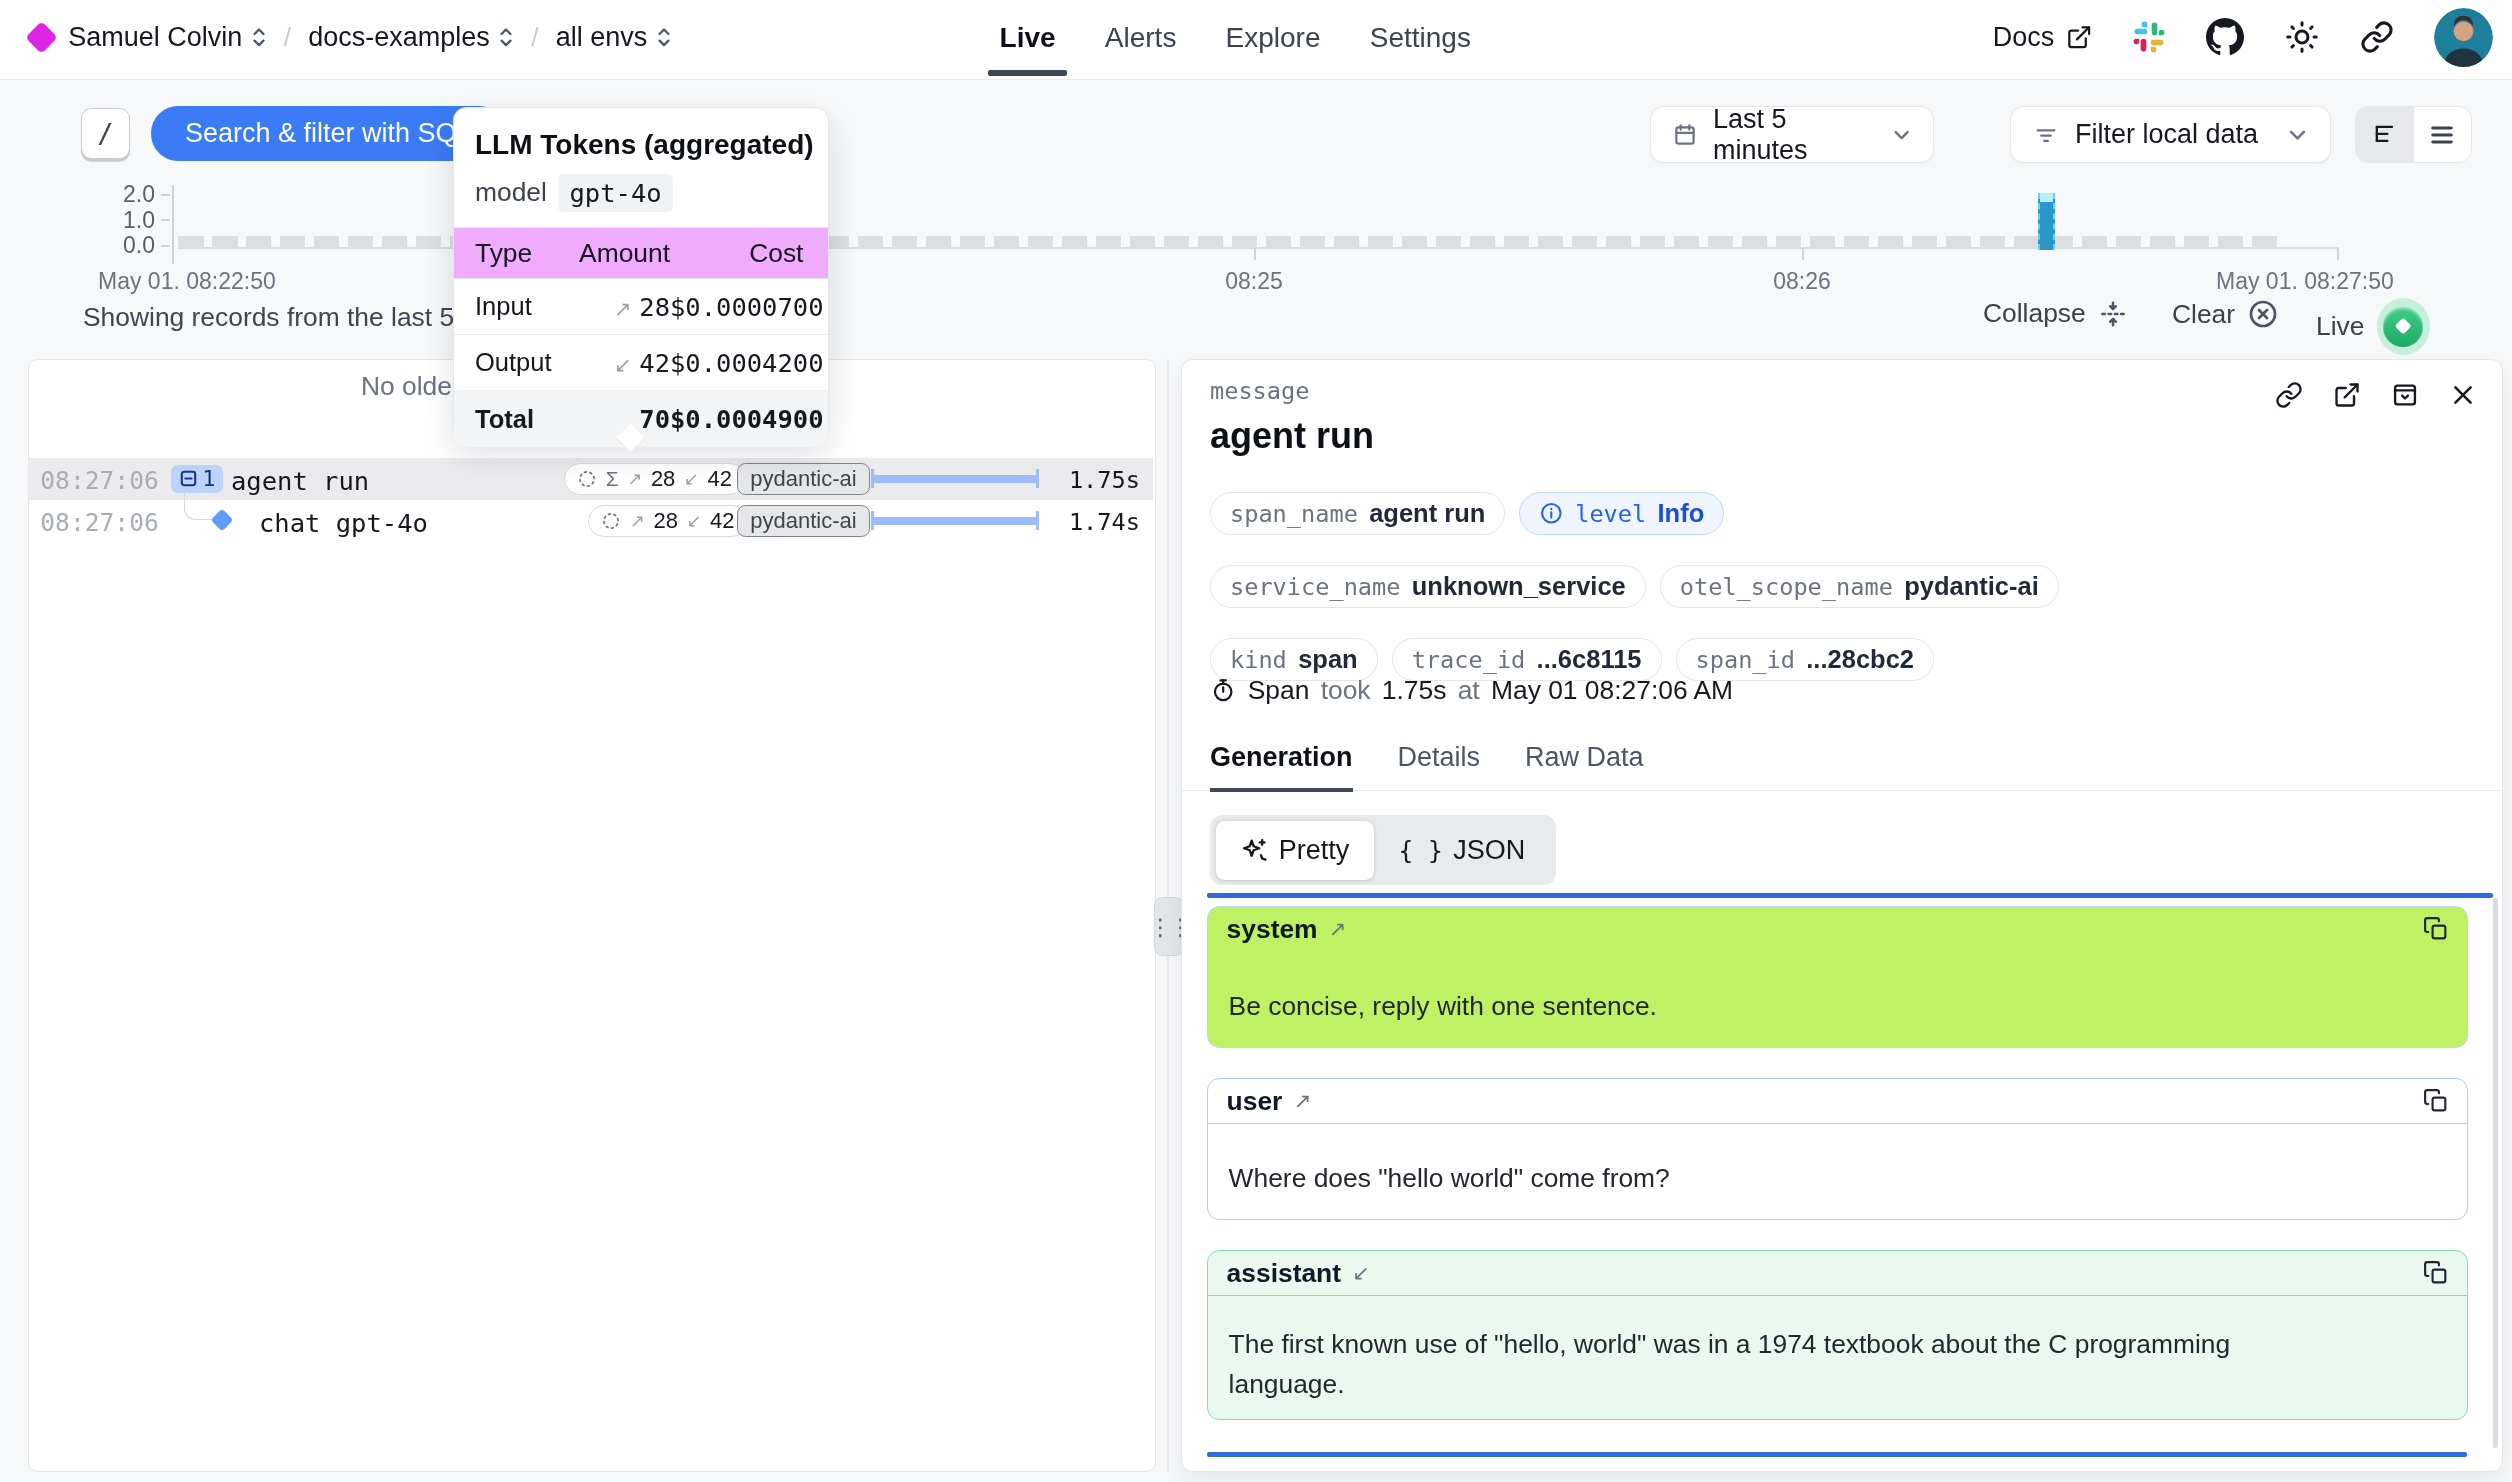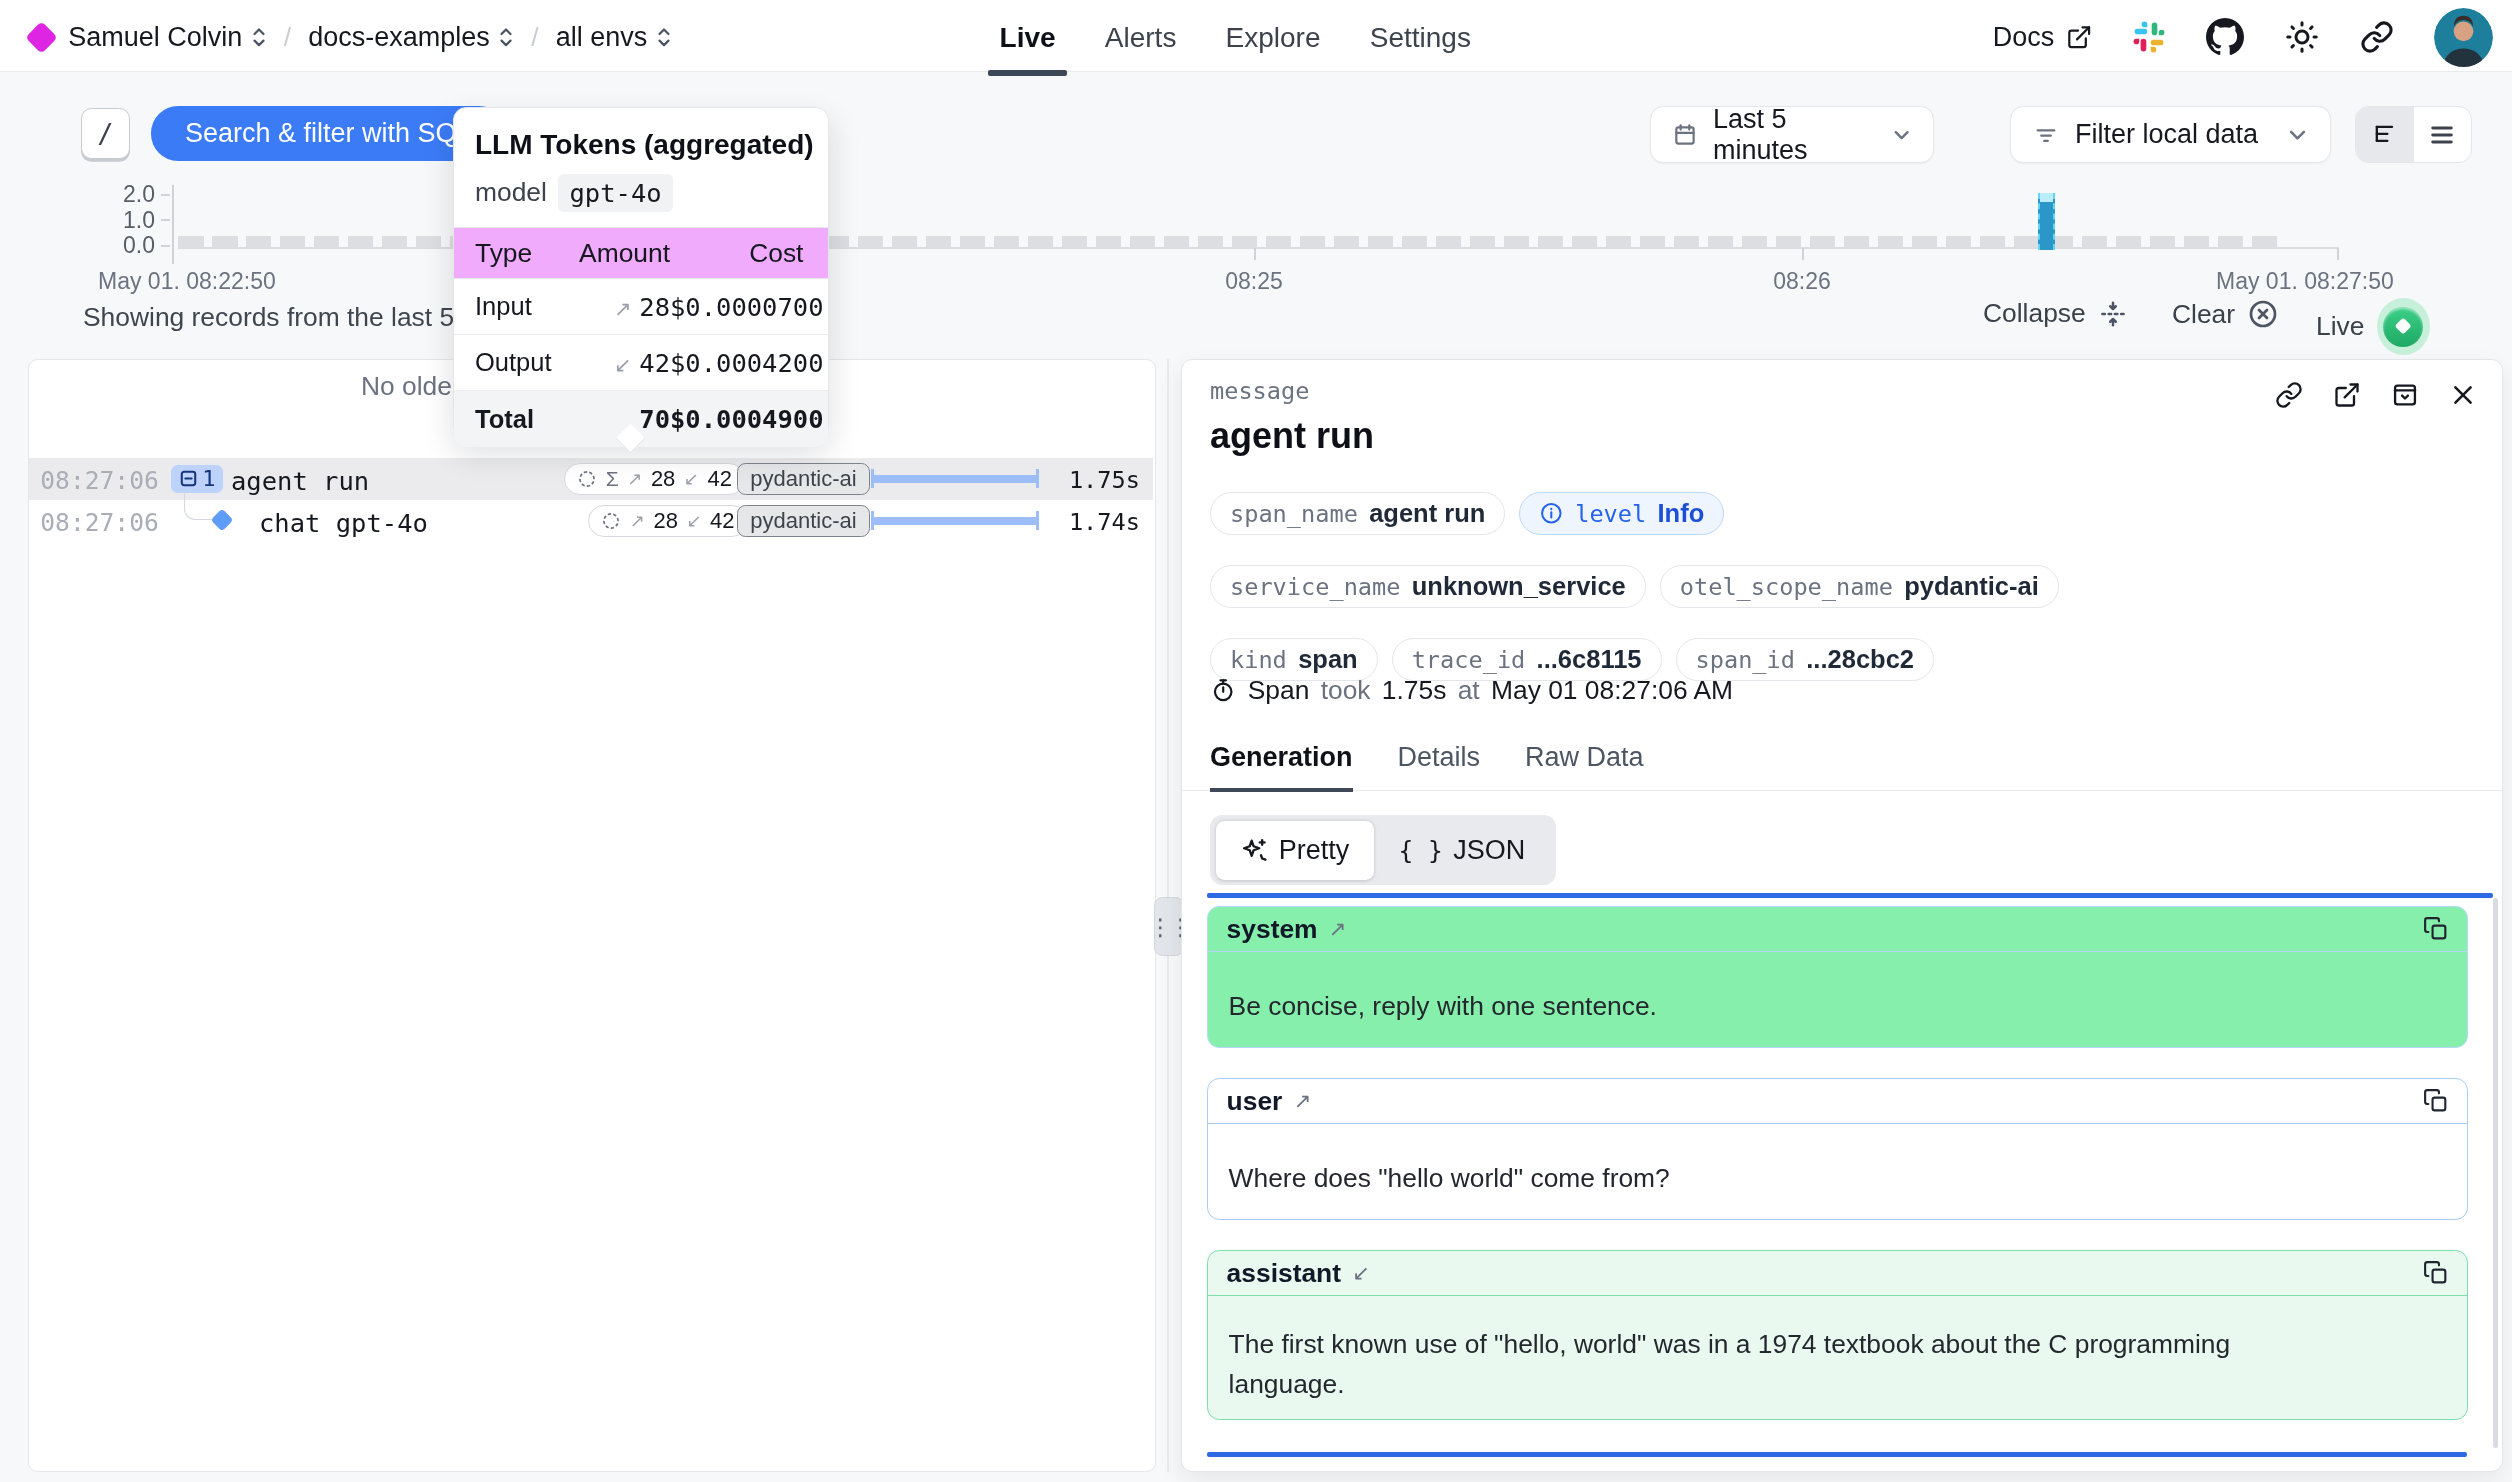--- a/index.html
+++ b/index.html
@@ -2,21 +2,21 @@
 <html style="font-size:15px"><head>
 <meta charset="utf-8">
 <style>
 *{box-sizing:border-box;margin:0;padding:0}
 html,body{width:2512px;height:1483px}
 body{position:relative;overflow:hidden;background:#f7f8f9;font-family:"Liberation Sans",sans-serif;color:#15181e}
 .mono{font-family:"DejaVu Sans Mono",monospace}
 svg{display:block}
 
 
-.topbar{position:absolute;left:0;top:0;right:0;height:72px;background:#fff;border-bottom:1.9px solid #e9eaec}
+.topbar{position:absolute;left:0;top:0;right:0;height:80px;background:#fff;border-bottom:1.9px solid #e9eaec}
 .crumbs{position:absolute;left:24.6px;top:0;height:74px;display:flex;align-items:center;font-size:27px;font-weight:500;color:#15181e}
 .logo{width:23px;height:23px;background:#df25e4;border-radius:4.7px;transform:rotate(45deg);margin:0 15px 0 5.7px}
 .crumb{display:flex;align-items:center;gap:8.5px;cursor:pointer}
 .sep{color:#c9cdd3;font-weight:400;margin:0 17px;font-size:26.4px}
 .nav{position:absolute;left:975px;top:0;height:76px;display:flex;align-items:stretch}
 .nitem{position:relative;display:flex;align-items:center;padding:0 24.6px;font-size:28px;color:#3c434d;cursor:pointer}
 .nitem.active{color:#0d1117;font-weight:600}
 .nitem.active::after{content:"";position:absolute;left:13.2px;right:13.2px;bottom:0;height:5.7px;background:#3e4756;border-radius:1.9px}
 .topicons{position:absolute;right:19px;top:0;height:74px;display:flex;align-items:center;gap:40px}
 .docs{display:flex;align-items:center;gap:11.3px;font-size:27px;color:#15181e;cursor:pointer}
@@ -101,21 +101,21 @@
 .seg{position:absolute;left:28px;top:455px;height:70px;background:#e8eaed;border-radius:12.3px;display:flex;align-items:center;padding:5.7px}
 .segbtn{height:59px;display:flex;align-items:center;gap:10.4px;padding:0 24.6px;border-radius:8.5px;font-size:27px;color:#15181e;cursor:pointer}
 .segbtn.active{background:#fff;box-shadow:0 0.9px 3.8px rgba(16,24,40,.18)}
 .rule{position:absolute;height:4.7px;background:#2d6ae4;border-radius:1.9px}
 .card{position:absolute;left:24.6px;right:34px;border:1.9px solid;border-radius:12.3px;overflow:hidden}
 .chead{height:45px;display:flex;align-items:center;padding:0 19px;border-bottom:1.9px solid}
 .role{font-size:26.4px;font-weight:600;color:#111827}
 .rar{font-size:21px;color:#6b7280;margin-left:11.3px}
 .copy{margin-left:auto;color:#1f2430;cursor:pointer}
 .cbody{padding:34px 21px 0;font-size:26.4px;color:#23272e;line-height:40px}
-.card.system{background:#86efac;border-color:#b7d7fb}
+.card.system{background:#bef264;border-color:#b7d7fb}
 .card.system .chead{border-color:#b7d7fb}
 .card.user{background:#fff;border-color:#a8cdf9}
 .card.user .chead{border-color:#a8cdf9}
 .card.assistant{background:#e9f9f0;border-color:#7ce0ab}
 .card.assistant .chead{border-color:#7ce0ab}
 .card.assistant .cbody p{max-width:1105px}
 .scrollthumb{position:absolute;right:3.8px;top:538px;width:5.7px;height:550px;background:#d9dce0;border-radius:2.8px}
 
 
 .tooltip{position:absolute;left:453px;top:107px;width:376px;height:332px;background:#fff;border:0.9px solid #e4e6ea;border-radius:13.2px;box-shadow:0 13.2px 32px rgba(16,24,40,.14);z-index:50}

